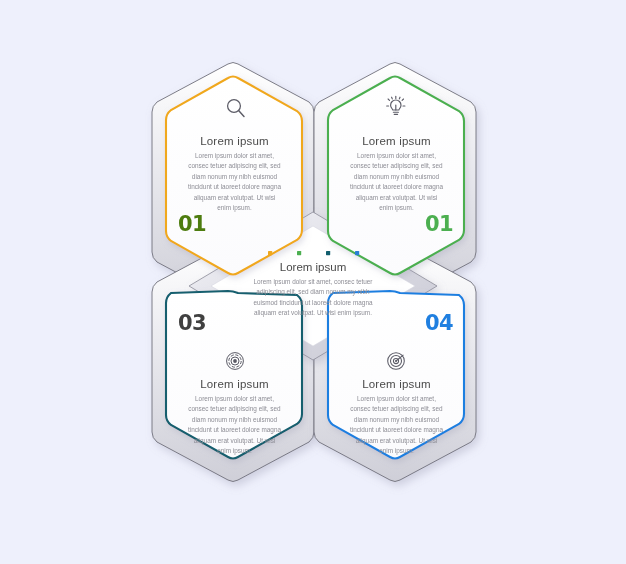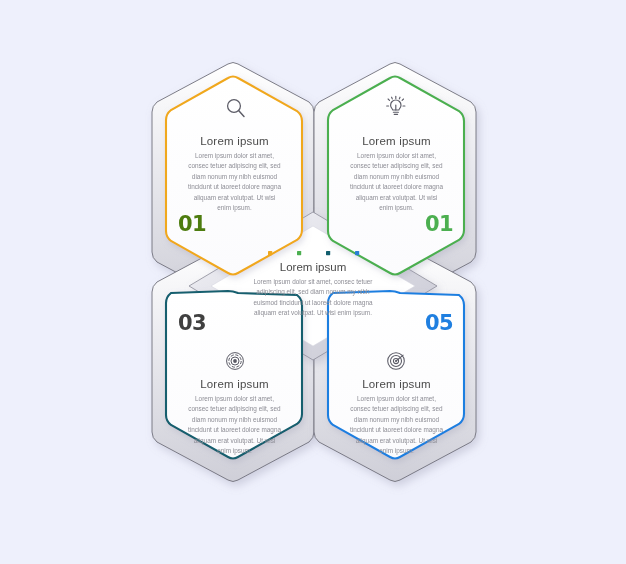--- a/index.html
+++ b/index.html
@@ -169,20 +169,20 @@
   <div class="card-text" style="left:186px;top:378px;width:97px;">
     <p class="card-title">Lorem ipsum</p>
     <p class="card-body">Lorem ipsum dolor sit amet, consec tetuer adipiscing elit, sed diam nonum my nibh euismod tincidunt ut laoreet dolore magna aliquam erat volutpat. Ut wisi enim ipsum.</p>
   </div>
   <div class="num" style="left:178px;top:311px;color:#404040;">03</div>
 
   <div class="card-text" style="left:348px;top:378px;width:97px;">
     <p class="card-title">Lorem ipsum</p>
     <p class="card-body">Lorem ipsum dolor sit amet, consec tetuer adipiscing elit, sed diam nonum my nibh euismod tincidunt ut laoreet dolore magna aliquam erat volutpat. Ut wisi enim ipsum.</p>
   </div>
-  <div class="num" style="left:425px;top:311px;color:#1f7fe0;">05</div>
+  <div class="num" style="left:425px;top:311px;color:#1f7fe0;">04</div>
 
   <div class="card-text" style="left:252px;top:261px;width:122px;">
     <p class="center-title">Lorem ipsum</p>
     <p class="card-body">Lorem ipsum dolor sit amet, consec tetuer adipiscing elit, sed diam nonum my nibh euismod tincidunt ut laoreet dolore magna aliquam erat volutpat. Ut wisi enim ipsum.</p>
   </div>
 
 </div>
 
 </body></html>

